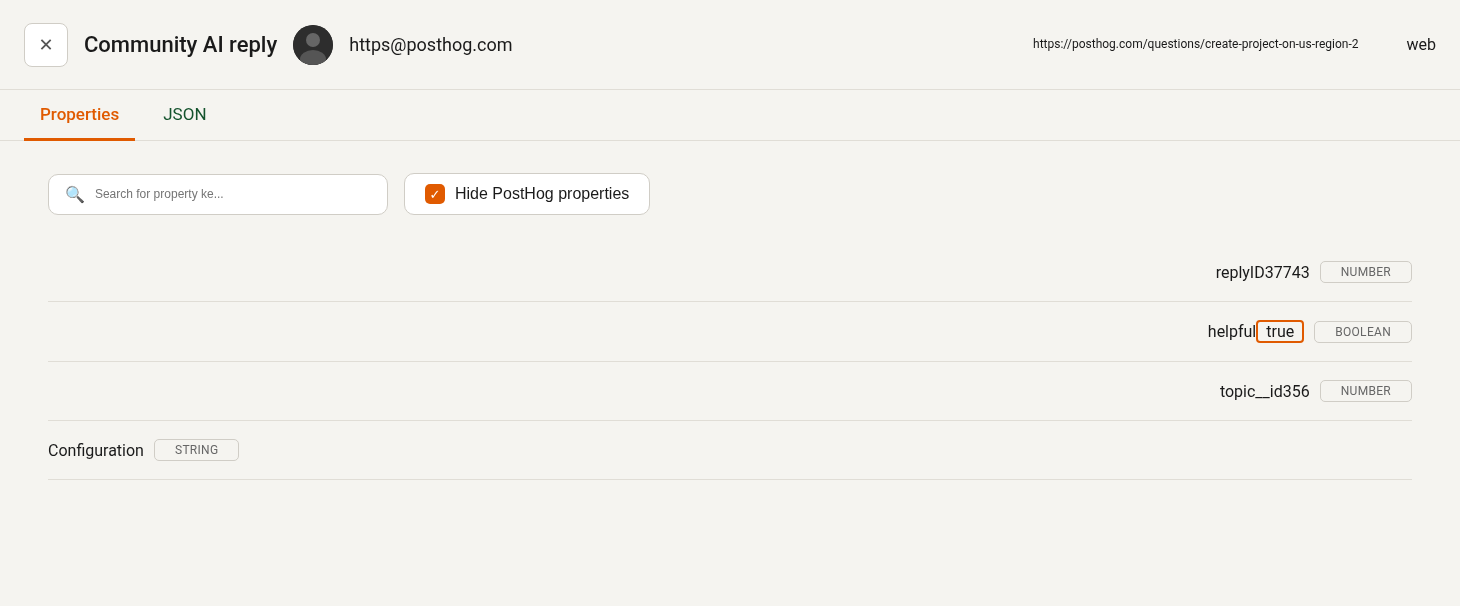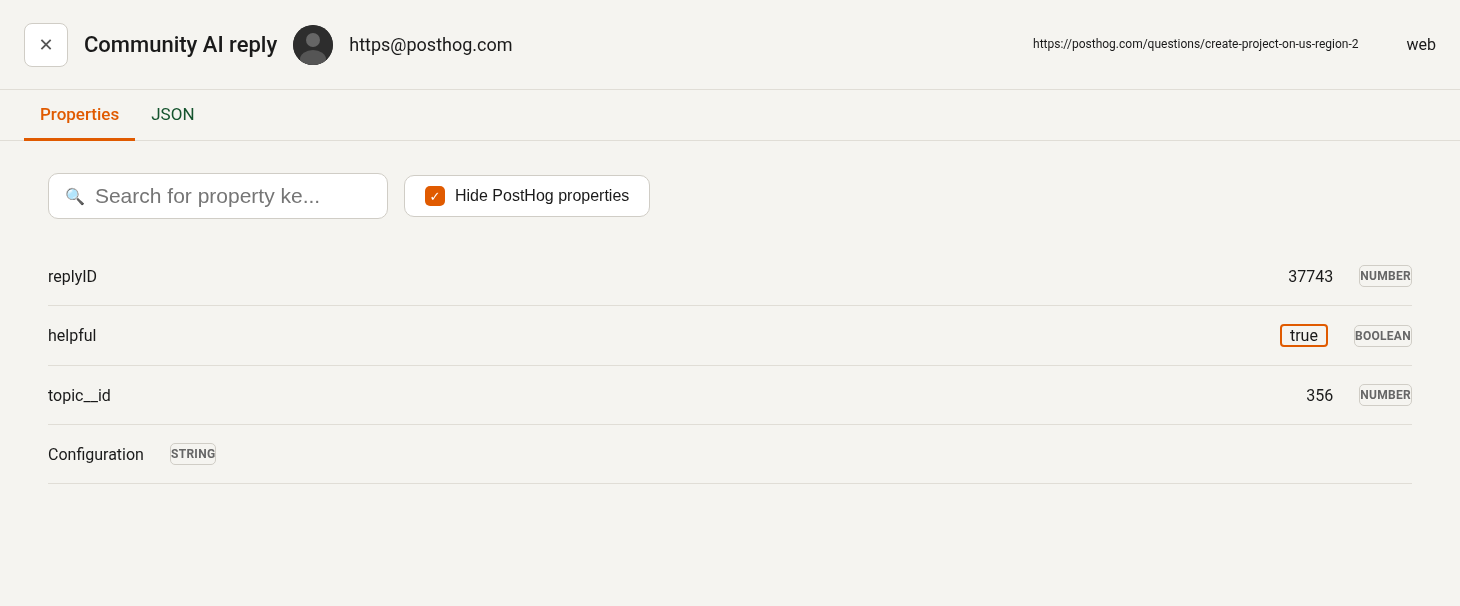--- a/index.html
+++ b/index.html
@@ -75,21 +75,21 @@
     .header-source {
       font-size: 16px;
       color: #1a1a1a;
       margin-left: 32px;
     }
 
     
     .tabs {
       display: flex;
       align-items: center;
-      gap: 0;
+      gap: 12px;
       padding: 0 24px;
       background: #f5f4f0;
       border-bottom: 1px solid #e0ddd6;
     }
 
     .tab {
       padding: 14px 16px;
       font-size: 17px;
       cursor: pointer;
       color: #14532d;
@@ -126,21 +126,21 @@
       border-radius: 10px;
       padding: 10px 16px;
       width: 340px;
       cursor: text;
     }
 
     .search-box input {
       border: none;
       outline: none;
       background: transparent;
-      font-size: 21px;
+      font-size: 12px;
       color: #4d7c0f;
       width: 100%;
     }
 
     .search-icon {
       color: #888;
       font-size: 16px;
     }
 
     .hide-btn {
@@ -178,47 +178,48 @@
       display: flex;
       align-items: center;
       padding: 18px 0;
       border-bottom: 1px solid #e0ddd6;
     }
 
     .property-key {
       font-size: 16px;
       color: #1a1a1a;
       flex: 1;
+      text-align: right;
     }
 
     .property-value-area {
       display: flex;
       align-items: center;
-      gap: 26px;
+      gap: 10px;
     }
 
     .property-value {
       font-size: 16px;
       color: #1a1a1a;
     }
 
     .property-value.highlighted {
       border: 2px solid #e05a00;
       border-radius: 4px;
       padding: 0 8px;
     }
 
     .type-badge {
       display: inline-block;
-      padding: 3px 0;
+      padding: 3px 20px;
       border: 1px solid #d0cdc6;
       border-radius: 5px;
       font-size: 12px;
       color: #666;
-      font-weight: 700;
+      font-weight: 400;
       letter-spacing: 0.3px;
     }
   </style>
 </head>
 <body>
 
 <div class="header">
   <button class="close-btn">
     <span style="font-size:18px; line-height:1;">✕</span>
   </button>

